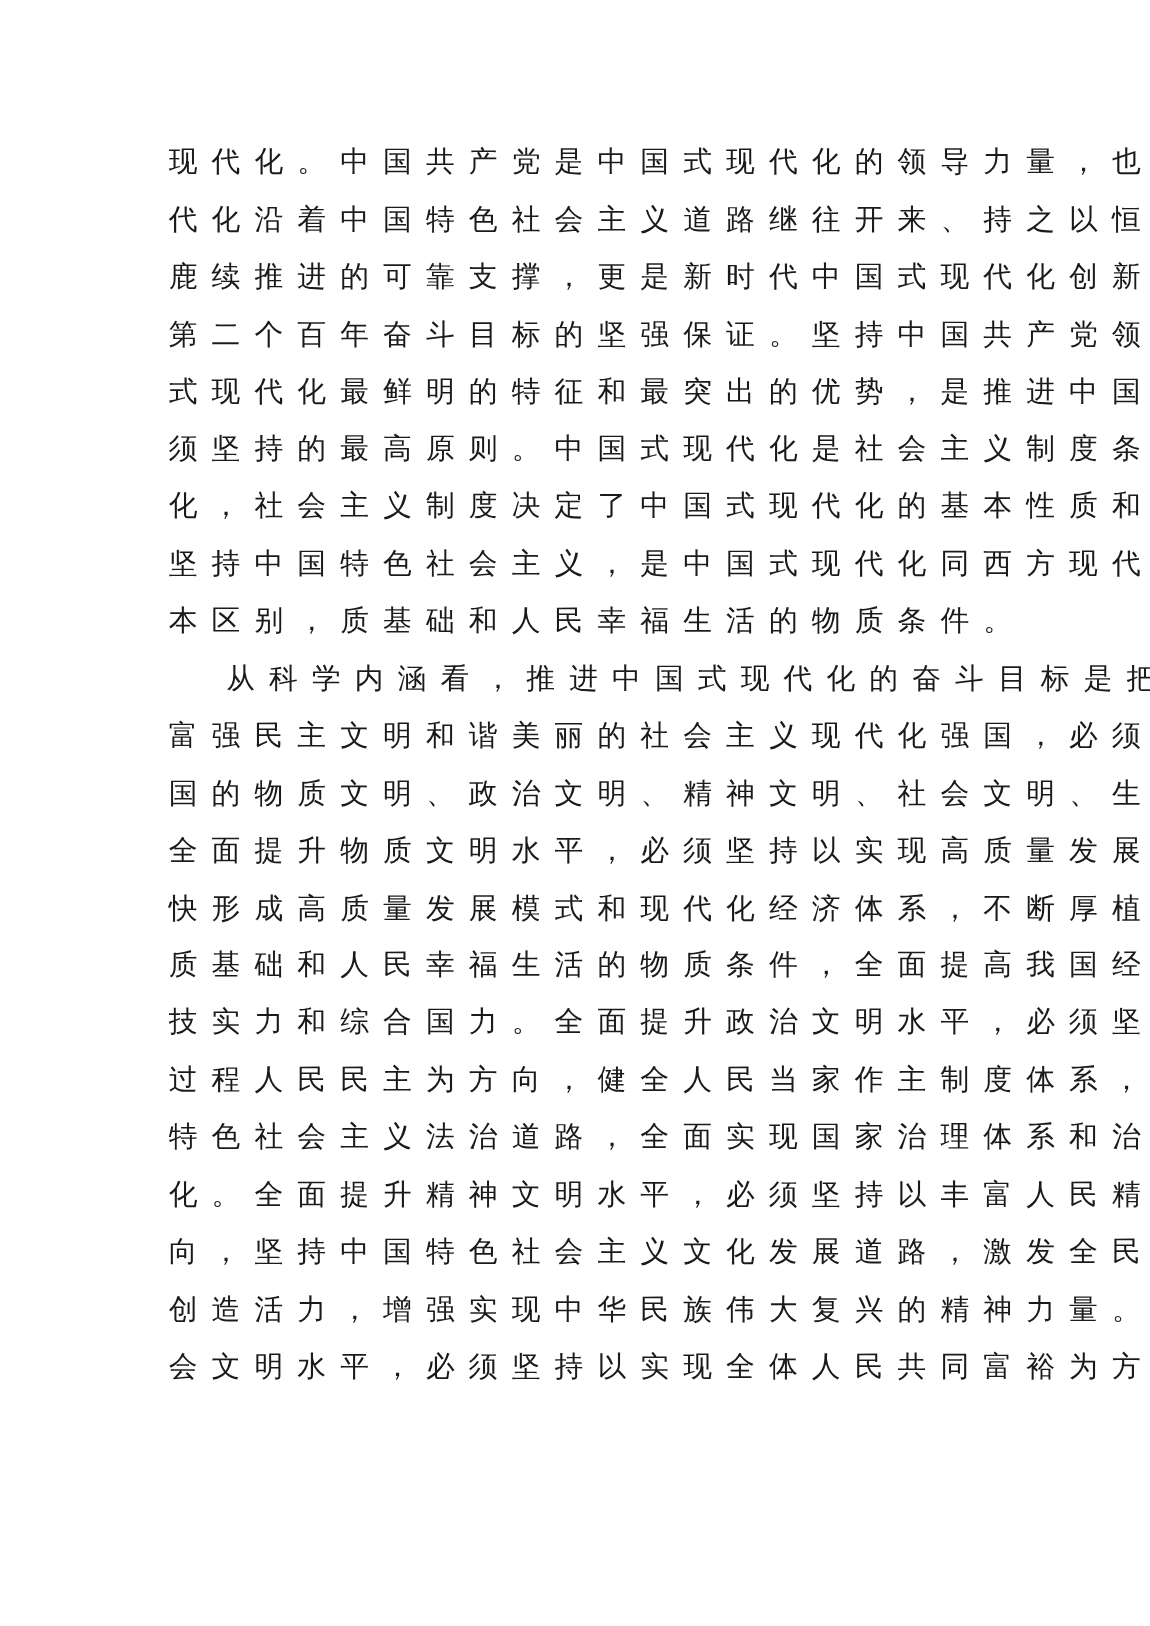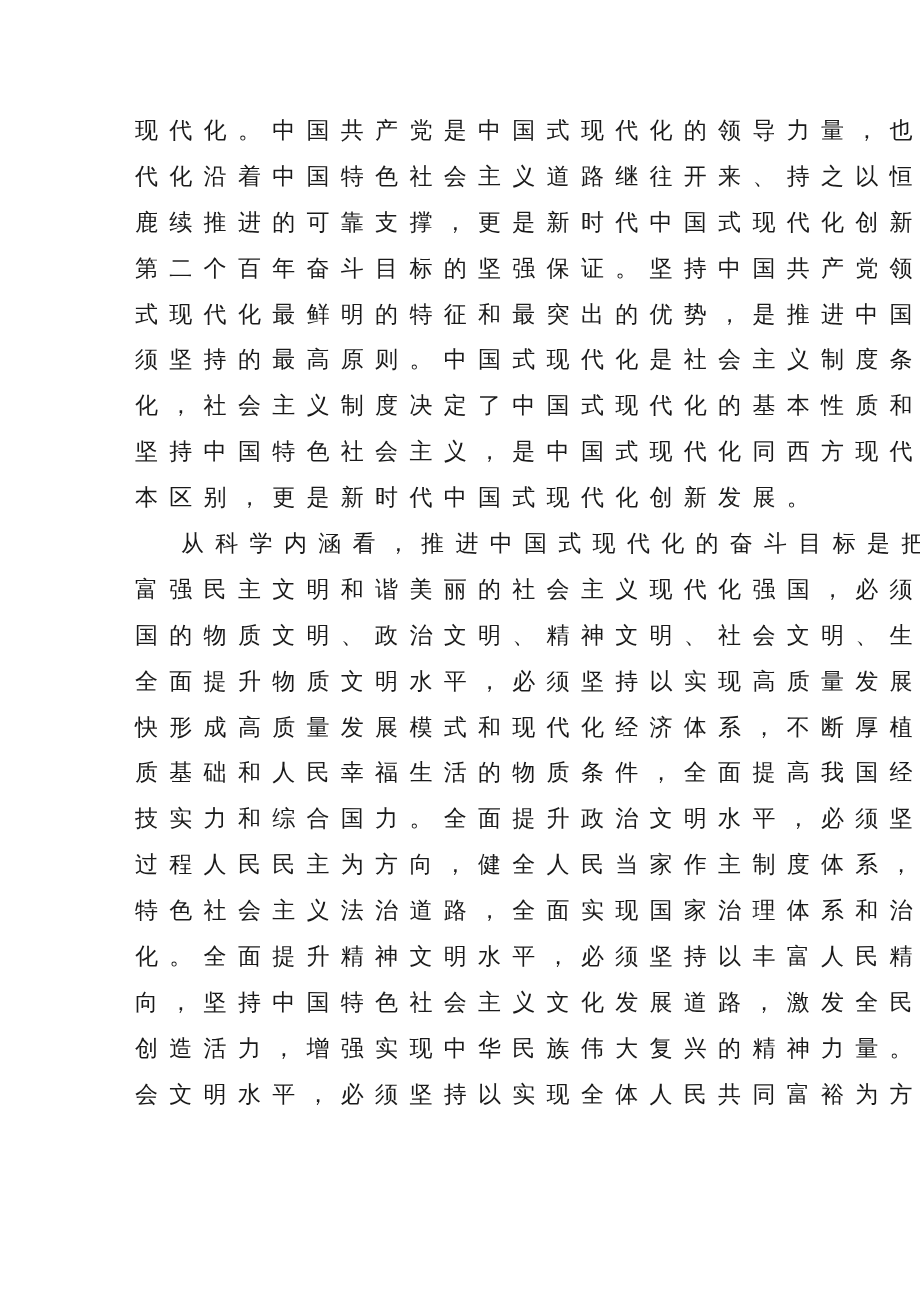--- a/index.html
+++ b/index.html
@@ -47,21 +47,21 @@
 <div class="page">
   <div class="body-text">
     <span class="line">现代化。中国共产党是中国式现代化的领导力量，也是中国式现</span>
     <span class="line">代化沿着中国特色社会主义道路继往开来、持之以恒、一以贯之、</span>
     <span class="line">鹿续推进的可靠支撑，更是新时代中国式现代化创新发展、实现</span>
     <span class="line">第二个百年奋斗目标的坚强保证。坚持中国共产党领导，是中国</span>
     <span class="line">式现代化最鲜明的特征和最突出的优势，是推进中国式现代化必</span>
     <span class="line">须坚持的最高原则。中国式现代化是社会主义制度条件下的现代</span>
     <span class="line">化，社会主义制度决定了中国式现代化的基本性质和未来走向。</span>
     <span class="line">坚持中国特色社会主义，是中国式现代化同西方现代化道路的根</span>
-    <span class="line">本区别，更是新时代中国式现代化创新发展。</span>
+    <span class="line">本区别，质基础和人民幸福生活的物质条件。</span>
     <span class="line indent">从科学内涵看，推进中国式现代化的奋斗目标是把我国建成</span>
     <span class="line">富强民主文明和谐美丽的社会主义现代化强国，必须全面提升我</span>
     <span class="line">国的物质文明、政治文明、精神文明、社会文明、生态文明水平。</span>
     <span class="line">全面提升物质文明水平，必须坚持以实现高质量发展为方向，加</span>
     <span class="line">快形成高质量发展模式和现代化经济体系，不断厚植现代化的物</span>
     <span class="line">质基础和人民幸福生活的物质条件，全面提高我国经济实力、科</span>
     <span class="line">技实力和综合国力。全面提升政治文明水平，必须坚持以发展全</span>
     <span class="line">过程人民民主为方向，健全人民当家作主制度体系，坚持走中国</span>
     <span class="line">特色社会主义法治道路，全面实现国家治理体系和治理能力现代</span>
     <span class="line">化。全面提升精神文明水平，必须坚持以丰富人民精神世界为方</span>

